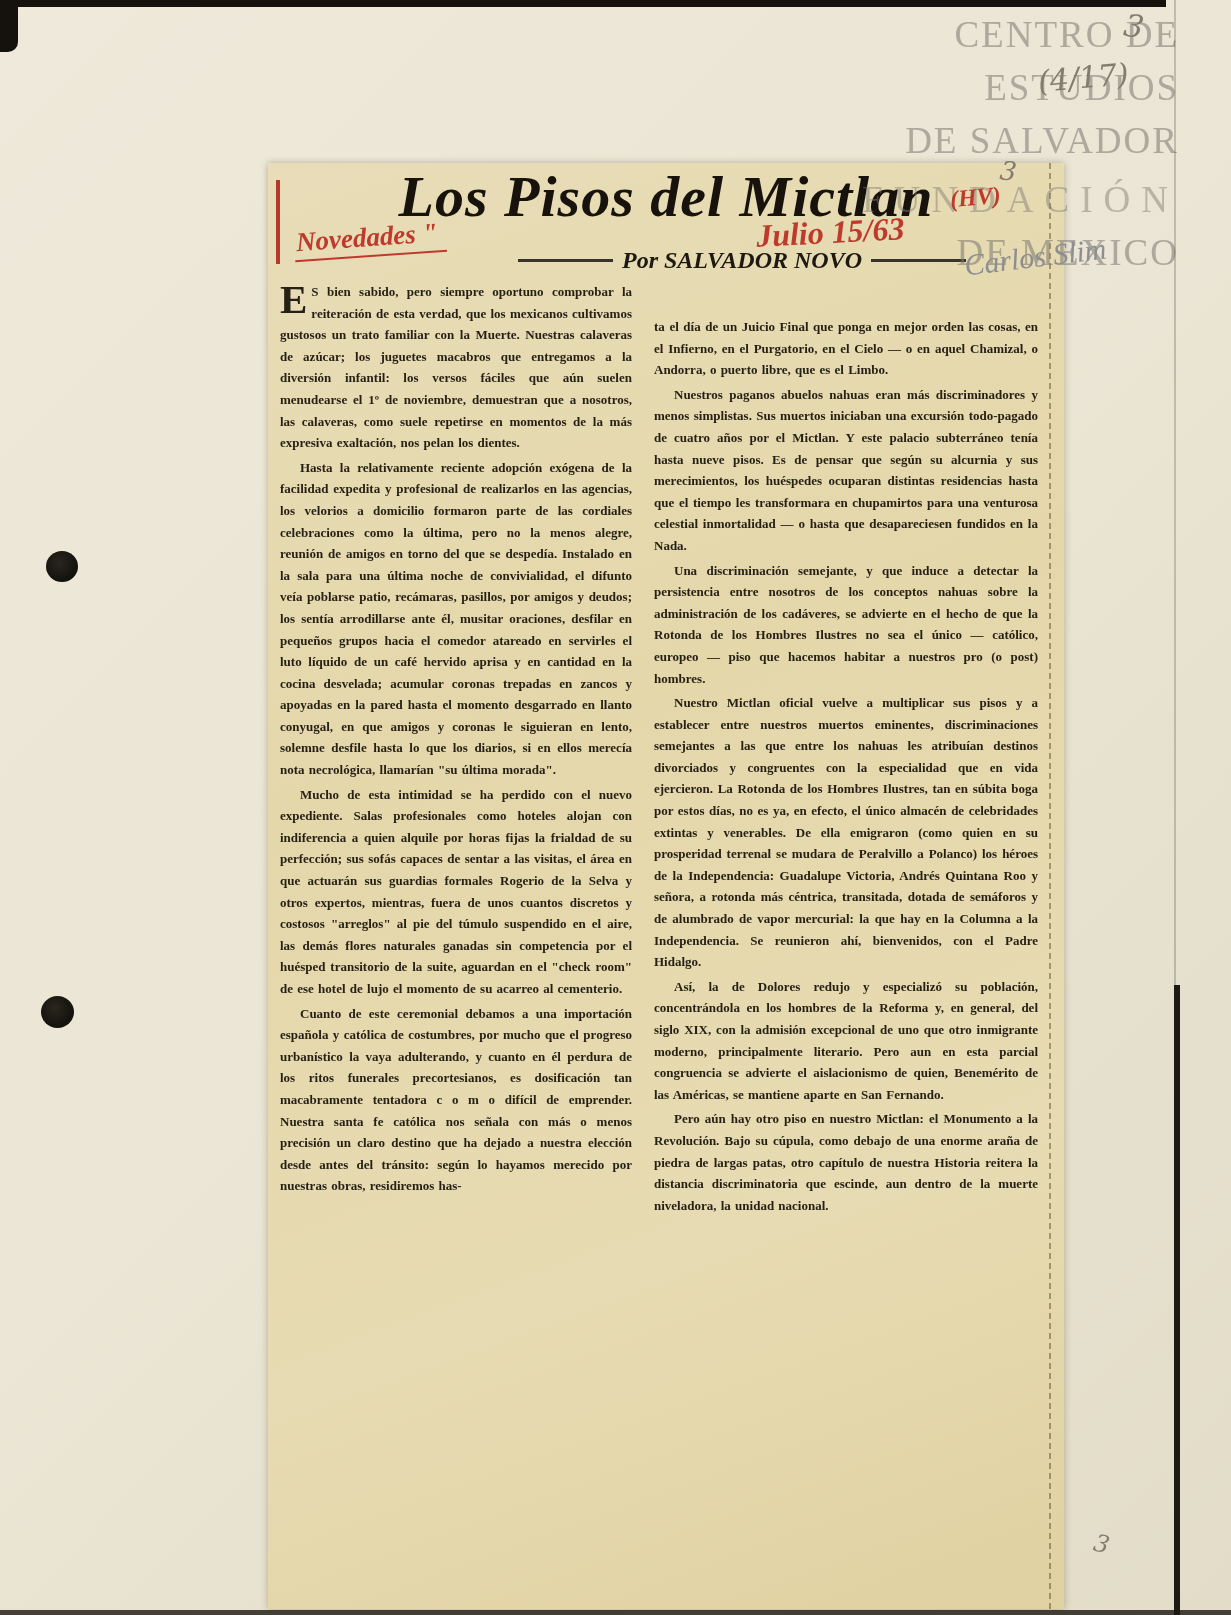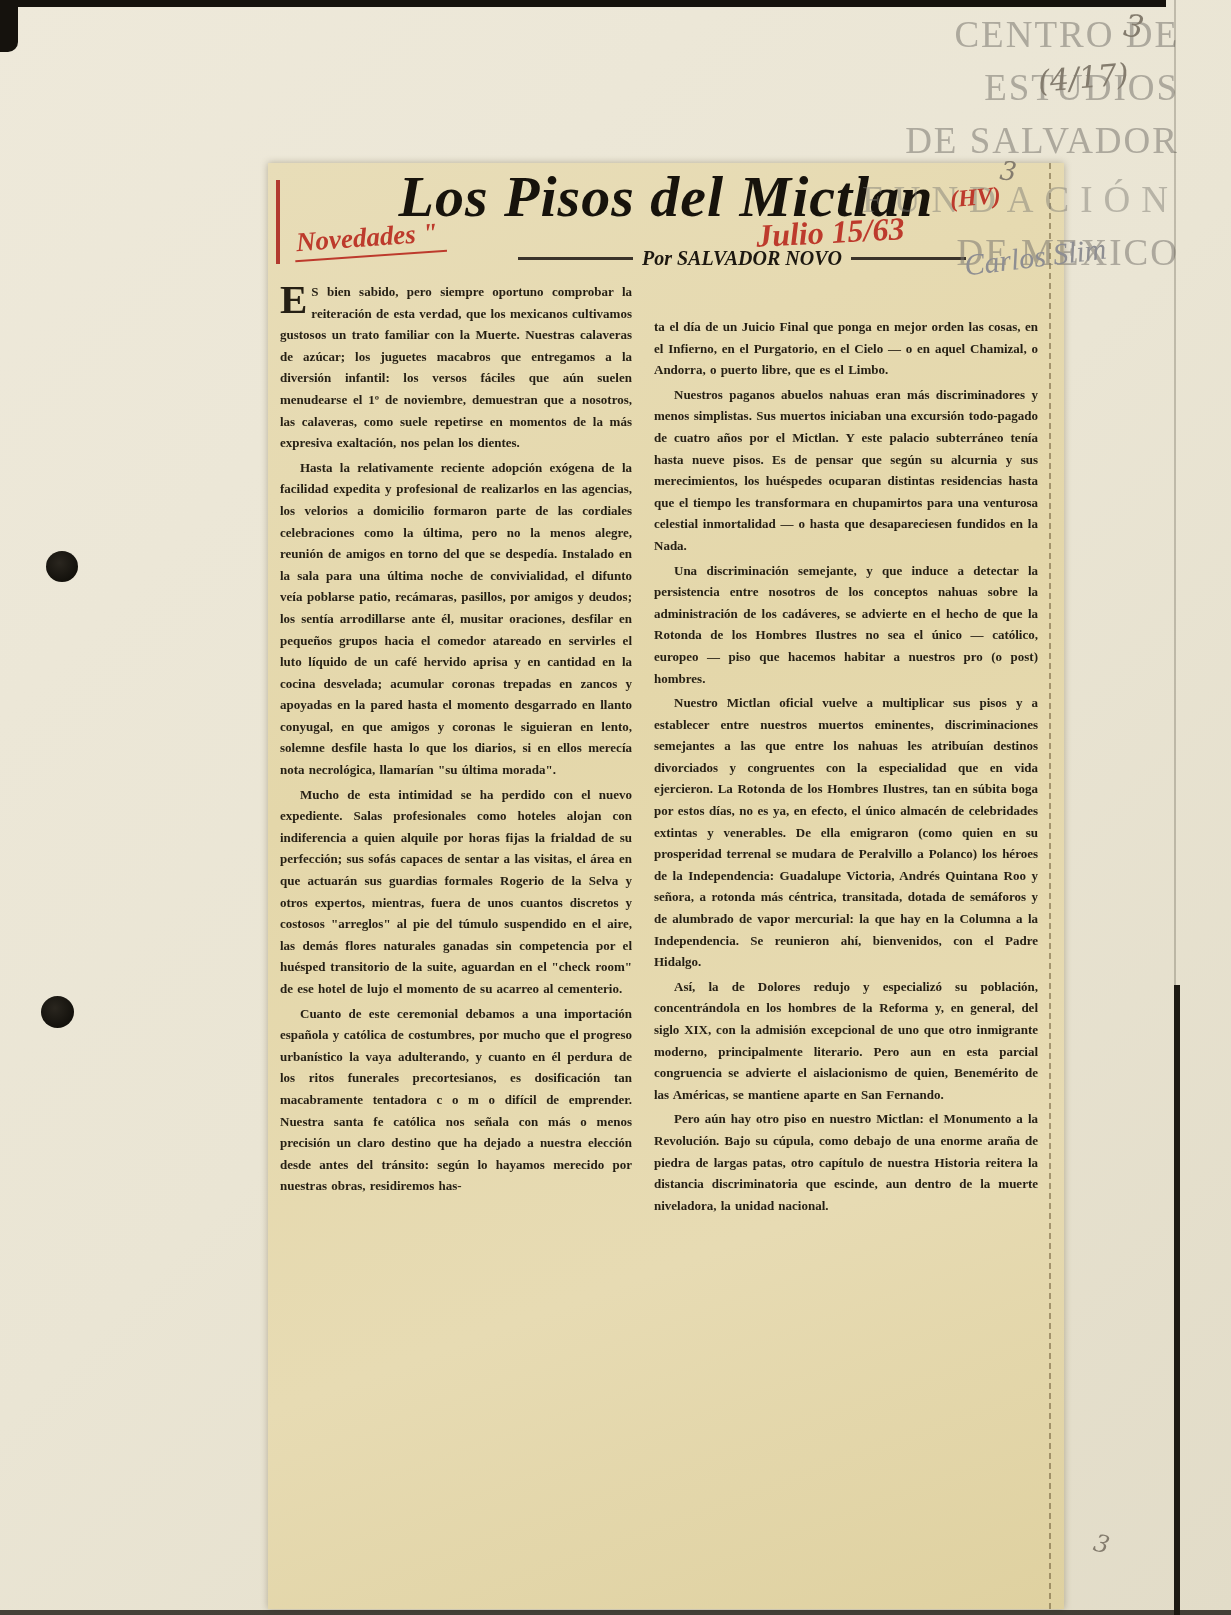--- a/index.html
+++ b/index.html
@@ -49,21 +49,21 @@
 
   .masthead { position:relative; height:118px; }
   .red-bar { position:absolute; left:8px; top:17px; width:4px; height:84px; background:#b23a2e; }
   .title {
     text-align:center; 
     font-style:italic; font-weight:bold; font-size:58px; letter-spacing:1px;
     color:#17130c;
   }
   .byline-row { position:absolute; left:250px; top:84px; width:448px; display:flex; align-items:center; }
   .byline-line { flex:1; border-top:3px solid #3a332a; height:0; }
-  .byline { padding:0 9px; font-weight:bold; font-style:italic; font-size:20px; color:#1d1810; }
+  .byline { padding:0 9px; font-weight:bold; font-style:italic; font-size:24px; color:#1d1810; }
 
   .columns { display:flex; gap:22px; padding:0 26px 0 12px; }
   .col-1 { flex:0 0 352px; width:352px; }
   .col-2 { flex:1;margin-top:35px; }
   p.para {
     margin:0 0 3px 0; text-align:justify; text-indent:20px;
     font-size:13px; line-height:21.6px; font-weight:bold;
     color:#251f14; word-spacing:1px;
   }
   p.noindent { text-indent:0; }

